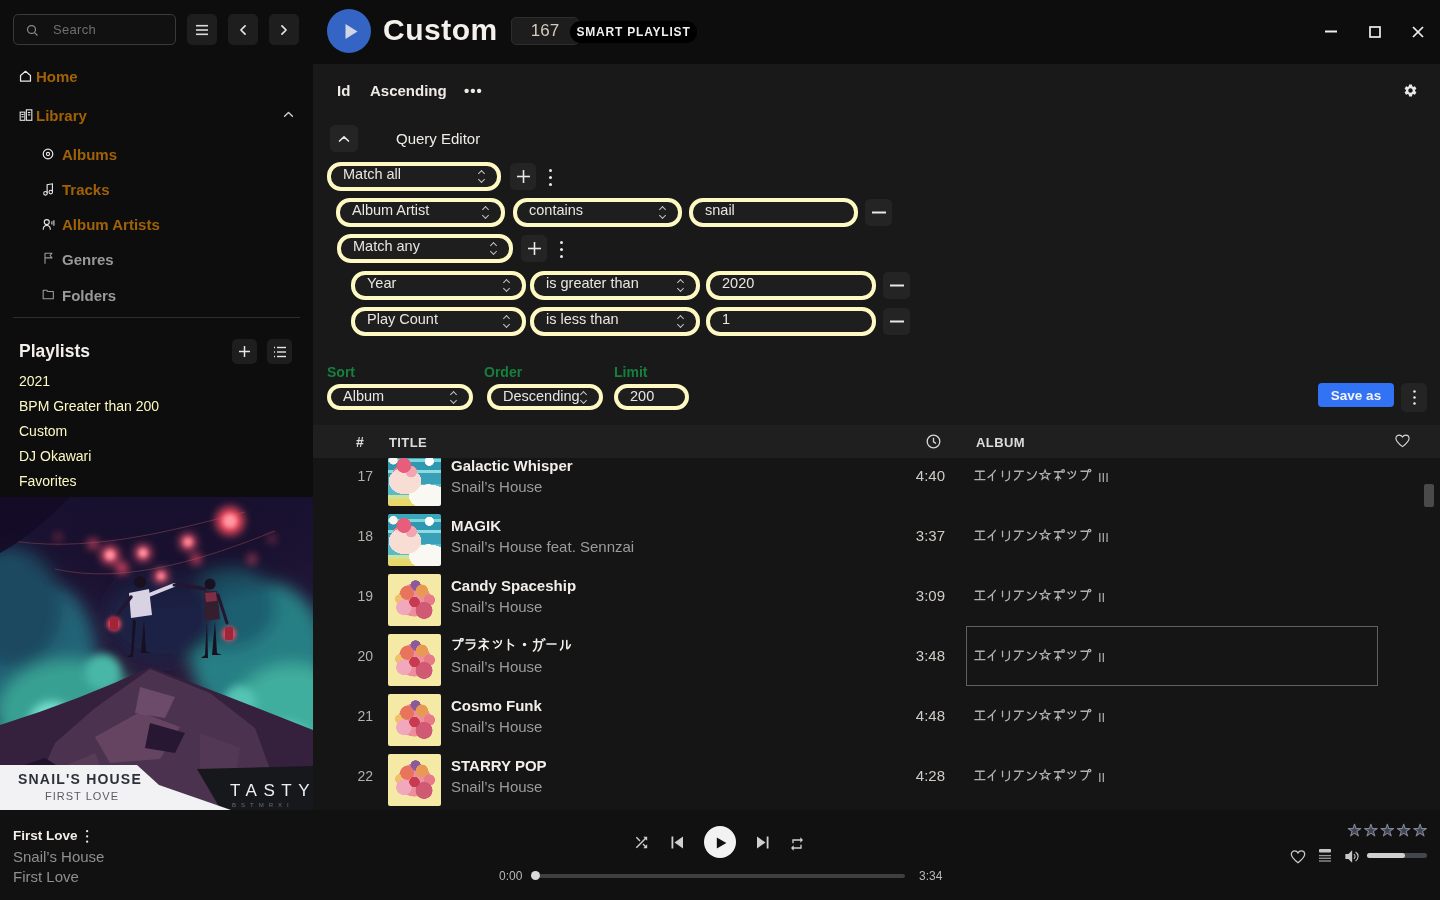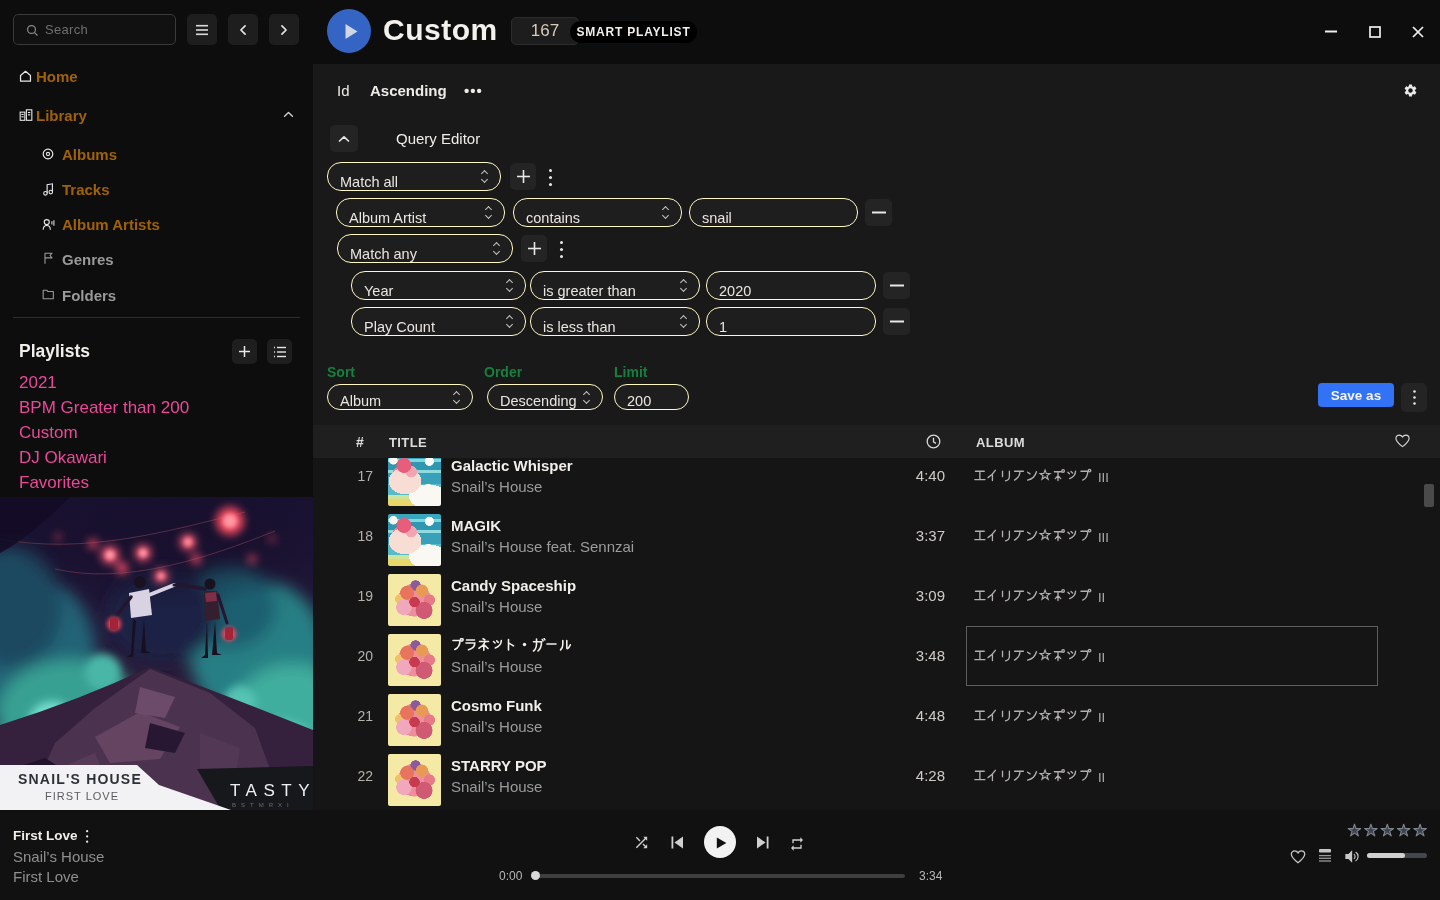--- a/index.html
+++ b/index.html
@@ -6,27 +6,27 @@
 html,body { width:1440px; height:900px; overflow:hidden; background:#151515; font-family:"Liberation Sans", sans-serif; }
 .abs { position:absolute; }
 #stage { position:relative; width:1440px; height:900px; }
 
 #sidebar { left:0; top:0; width:313px; height:810px; background:#0d0d0d; }
 .sbtn { background:#1e1e1e; border-radius:5px; display:flex; align-items:center; justify-content:center; }
 #search { left:13px; top:14px; width:163px; height:31px; border:1px solid #3a3a3a; border-radius:5px; background:#111; display:flex; align-items:center; }
 #search .ph { color:#6f6f6f; font-size:13px; margin-left:8px; letter-spacing:0.3px; }
 .navtxt { font-weight:bold; font-size:15px; color:#a16207; }
 .navgray { font-weight:bold; font-size:15px; color:#9a9a9a; }
-.plitem { font-size:17px; color:#ec4899; }
+.plitem { font-size:14px; color:#fef9c3; }
 
 #topband { left:313px; top:0; width:1127px; height:64px; background:#0d0d0d; }
 #mainbg { left:313px; top:64px; width:1127px; height:746px; background:#191919; }
 #tablerows { left:313px; top:458px; width:1127px; height:352px; background:#151515; }
 #tablehead { left:313px; top:425px; width:1127px; height:33px; background:#1f1f1f; color:#dcdcdc; }
-.selbox { background:#1e1e1e; border:1px solid #fef9c3; border-radius:14px; color:#e9e5e1; font-size:14.5px; display:flex; align-items:flex-end; position:absolute; }
+.selbox { background:#1e1e1e; border:4px solid #fef9c3; border-radius:14px; color:#e9e5e1; font-size:14.5px; display:flex; align-items:flex-start; position:absolute; }
 .selbox .lbl { margin-left:12px; }
 .sqbtn { background:#242424; border-radius:5px; display:flex; align-items:center; justify-content:center; }
 .formlbl { color:#15803d; font-size:14px; font-weight:bold; }
 .fdot { fill:#f2eeea; stroke:none; }
 
 #player { left:0; top:810px; width:1440px; height:90px; background:#111111; }
 .updn { position:absolute; right:11px; top:50%; width:9px; height:16px; transform:translateY(-50%); }
 .updn::before { content:""; position:absolute; left:1.5px; top:2.5px; width:4px; height:4px; border-left:1.4px solid #c4c4c4; border-top:1.4px solid #c4c4c4; transform:rotate(45deg); }
 .updn::after { content:""; position:absolute; left:1.5px; bottom:2.5px; width:4px; height:4px; border-right:1.4px solid #c4c4c4; border-bottom:1.4px solid #c4c4c4; transform:rotate(45deg); }
 .vdots { width:3px; height:17px; }
@@ -150,21 +150,21 @@
         <rect x="1" y="1" width="10" height="10" fill="none" stroke="#efefef" stroke-width="1.7"></rect>
       </svg>
     <svg class="abs" style="left:1099px;top:26px;" width="12" height="12" viewBox="0 0 12 12">
         <g stroke="#efefef" stroke-width="1.7">
           <line x1="1" y1="1" x2="11" y2="11"></line>
           <line x1="11" y1="1" x2="1" y2="11"></line>
         </g>
       </svg>
   </div>
 
-  <div class="abs" style="left:337px;top:82px;font-size:15px;font-weight:normal;color:#eeeae6;">Id</div>
+  <div class="abs" style="left:337px;top:82px;font-size:15px;font-weight:bold;color:#eeeae6;">Id</div>
   <div class="abs" style="left:370px;top:82px;font-size:15px;font-weight:bold;color:#eeeae6;">Ascending</div>
   <div class="abs" style="left:464px;top:82px;font-size:15px;font-weight:bold;color:#eeeae6;letter-spacing:1px;">•••</div>
   <svg class="abs" style="left:1403px;top:83px;" width="15" height="15" viewBox="0 0 24 24">
       <path fill="#e8e8e8" d="M19.14 12.94c.04-.3.06-.61.06-.94 0-.32-.02-.64-.07-.94l2.03-1.58a.49.49 0 0 0 .12-.61l-1.92-3.32a.488.488 0 0 0-.59-.22l-2.39.96c-.5-.38-1.03-.7-1.62-.94l-.36-2.54a.484.484 0 0 0-.48-.41h-3.84c-.24 0-.43.17-.47.41l-.36 2.54c-.59.24-1.13.57-1.62.94l-2.39-.96c-.22-.08-.47 0-.59.22L2.74 8.87c-.12.21-.08.47.12.61l2.03 1.58c-.05.3-.09.63-.09.94s.02.64.07.94l-2.03 1.58a.49.49 0 0 0-.12.61l1.92 3.32c.12.22.37.29.59.22l2.39-.96c.5.38 1.03.7 1.62.94l.36 2.54c.05.24.24.41.48.41h3.84c.24 0 .44-.17.47-.41l.36-2.54c.59-.24 1.13-.56 1.62-.94l2.39.96c.22.08.47 0 .59-.22l1.92-3.32c.12-.22.07-.47-.12-.61l-2.01-1.58zM12 15.6A3.61 3.61 0 0 1 8.4 12c0-1.98 1.62-3.6 3.6-3.6s3.6 1.62 3.6 3.6-1.62 3.6-3.6 3.6z"></path>
     </svg>
 
   <div class="abs sqbtn" style="left:330px;top:125px;width:28px;height:27px;">
     <svg width="12" height="8" viewBox="0 0 12 8">
         <polyline points="1.5,6 6,1.8 10.5,6" fill="none" stroke="#e6e6e6" stroke-width="1.7" stroke-linecap="round" stroke-linejoin="round"></polyline>
       </svg>
@@ -369,21 +369,21 @@
       </svg>
   </div>
   <div class="abs" style="left:1424px;top:484px;width:10px;height:23px;background:#4a4a4a;border-radius:2px;"></div>
   <div class="abs" id="sidebar">
 
     <div class="abs" id="search" style="left:13px;top:14px;">
       <svg class="abs" style="left:12px;top:9px;" width="13" height="13" viewBox="0 0 17 17">
           <circle cx="7.2" cy="7.2" r="5.2" fill="none" stroke="#8a8a8a" stroke-width="1.6"></circle>
           <line x1="11.2" y1="11.2" x2="15" y2="15" stroke="#8a8a8a" stroke-width="1.6"></line>
         </svg>
-      <span class="ph" style="margin-left:31px;">Search</span>
+      <span class="ph" style="margin-left:39px;">Search</span>
     </div>
     <div class="abs sbtn" style="left:187px;top:14px;width:30px;height:31px;">
       <svg width="14" height="12" viewBox="0 0 16 14">
           <g stroke="#d9d9d9" stroke-width="1.9">
             <line x1="1" y1="2" x2="15" y2="2"></line>
             <line x1="1" y1="7" x2="15" y2="7"></line>
             <line x1="1" y1="12" x2="15" y2="12"></line>
           </g>
         </svg>
     </div>

